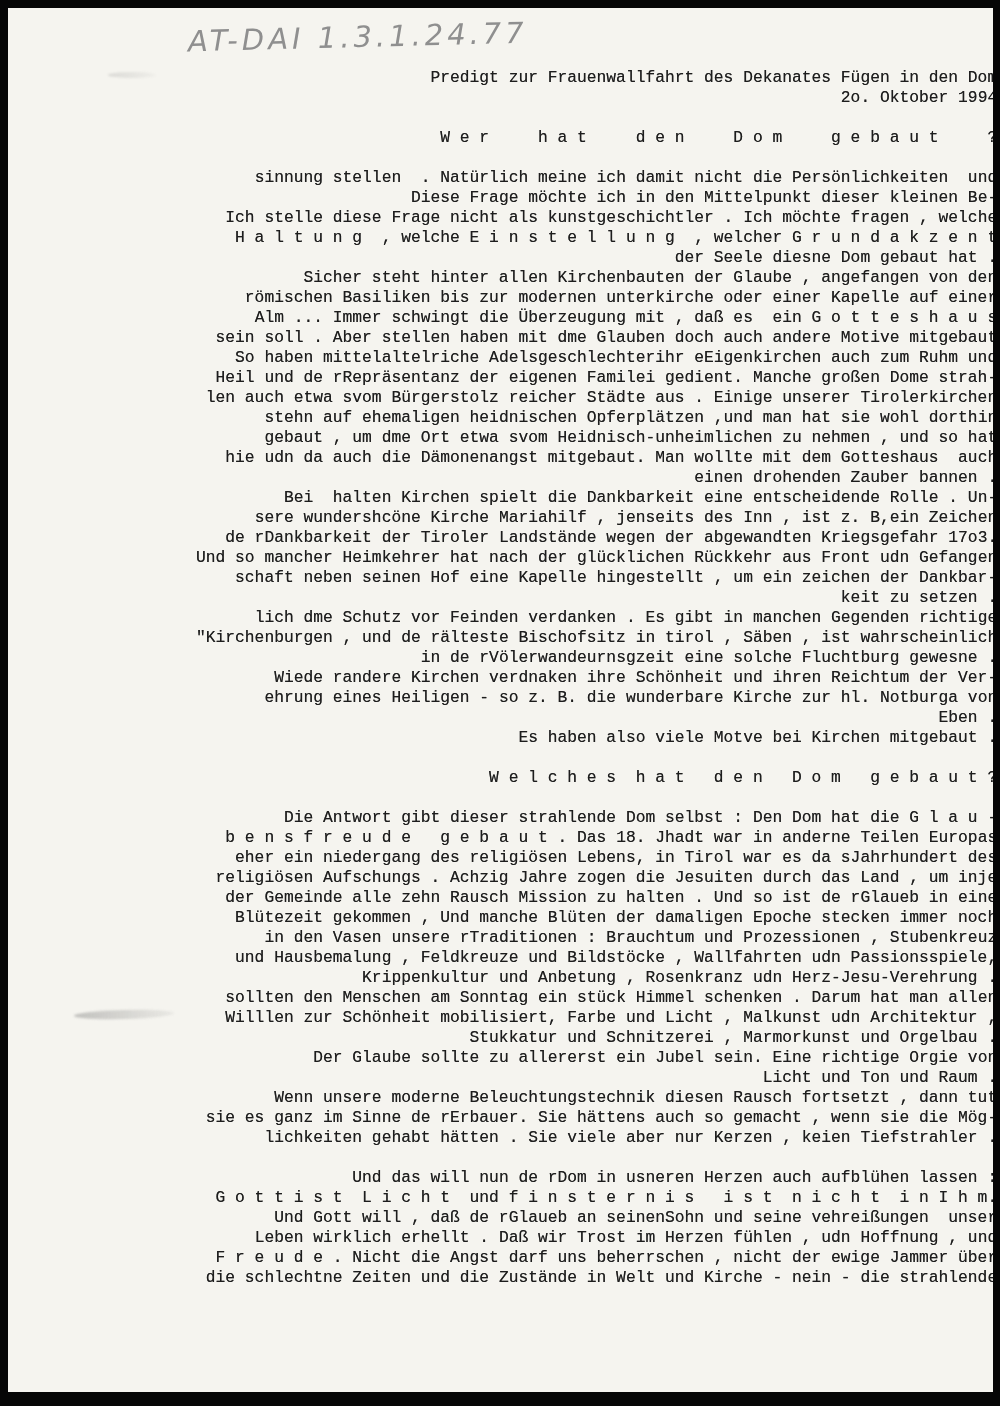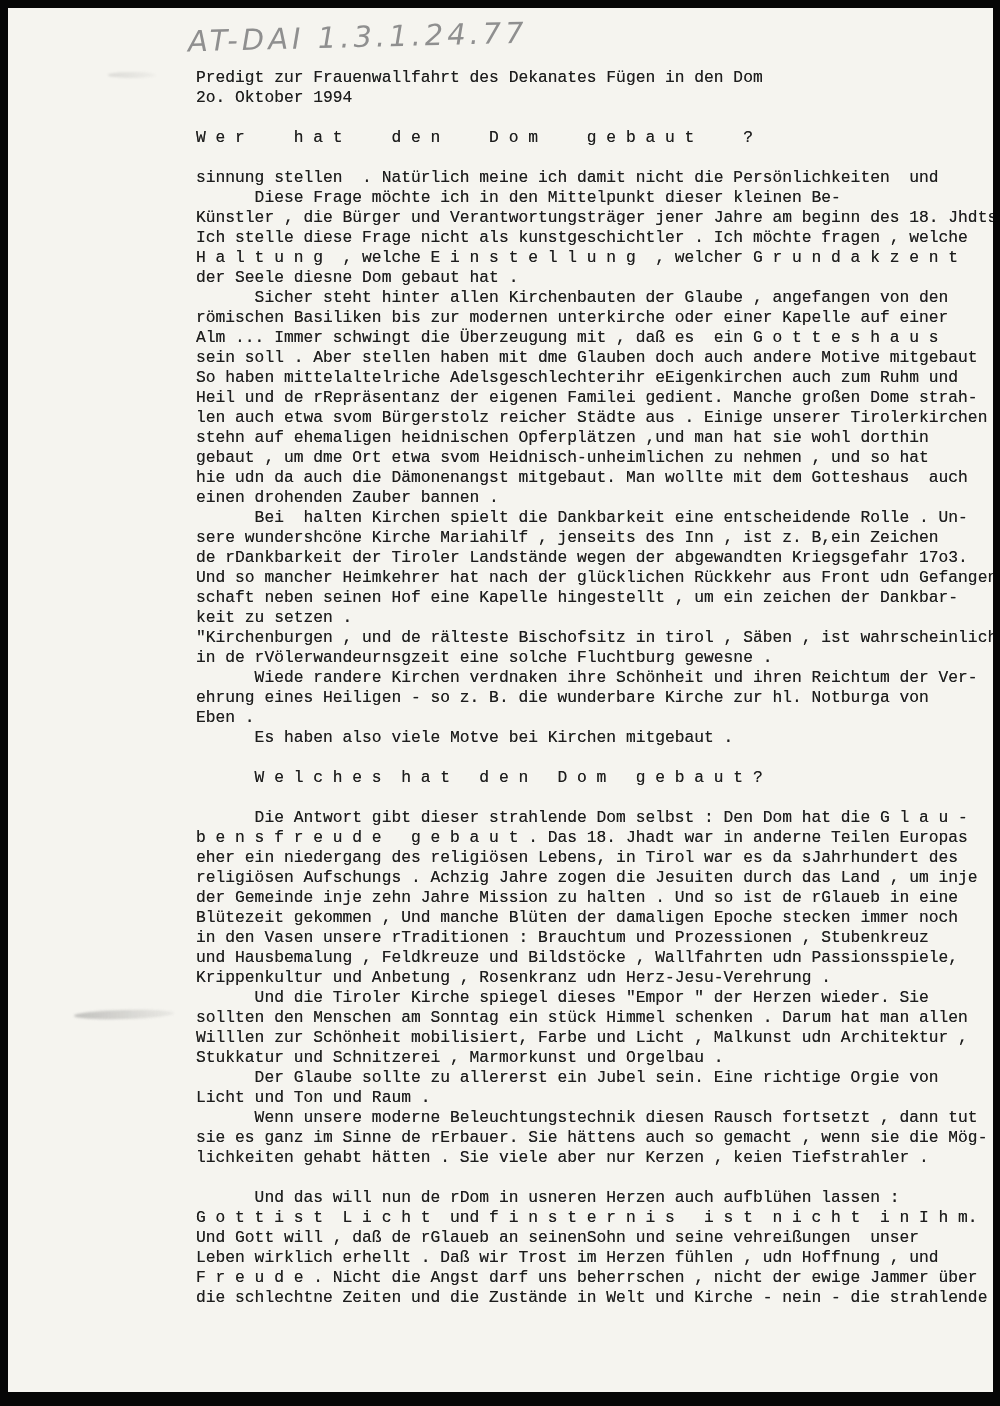--- a/index.html
+++ b/index.html
@@ -25,20 +25,21 @@
     transform:rotate(-1.5deg);
     white-space:pre;
   }
   .typetext{
     position:absolute;left:188px;top:60px;
     font-family:"Liberation Mono", monospace;
     font-size:16.3px;
     line-height:20px;
     color:#1d1d1d;
     text-shadow:0 0 0.5px rgba(20,20,20,0.65);
+    text-align:right;
   }
   .line{
     white-space:pre;
     height:20px;
   }
   .smudge{
     position:absolute;
     background:linear-gradient(90deg, rgba(110,110,110,0.38), rgba(150,150,150,0.12));
     border-radius:50%;
     filter:blur(1px);
@@ -53,60 +54,59 @@
   <div class="smudge smudge-b"></div>
   <div class="annotation">AT-DAI 1.3.1.24.77</div>
   <div class="typetext">
       <div class="line">Predigt zur Frauenwallfahrt des Dekanates Fügen in den Dom</div>
       <div class="line">2o. Oktober 1994</div>
       <div class="line"> </div>
       <div class="line">W e r     h a t     d e n     D o m     g e b a u t     ?</div>
       <div class="line"> </div>
       <div class="line">sinnung stellen  . Natürlich meine ich damit nicht die Persönlichkeiten  und</div>
       <div class="line">      Diese Frage möchte ich in den Mittelpunkt dieser kleinen Be-</div>
-      <div class="line">Künstler , die Bürger und Verantwortungsträger jener Jahre am beginn des 18. Jhdts</div>
       <div class="line">Ich stelle diese Frage nicht als kunstgeschichtler . Ich möchte fragen , welche</div>
       <div class="line">H a l t u n g  , welche E i n s t e l l u n g  , welcher G r u n d a k z e n t</div>
       <div class="line">der Seele diesne Dom gebaut hat .</div>
       <div class="line">      Sicher steht hinter allen Kirchenbauten der Glaube , angefangen von den</div>
       <div class="line">römischen Basiliken bis zur modernen unterkirche oder einer Kapelle auf einer</div>
       <div class="line">Alm ... Immer schwingt die Überzeugung mit , daß es  ein G o t t e s h a u s</div>
       <div class="line">sein soll . Aber stellen haben mit dme Glauben doch auch andere Motive mitgebaut</div>
       <div class="line">So haben mittelaltelriche Adelsgeschlechterihr eEigenkirchen auch zum Ruhm und</div>
       <div class="line">Heil und de rRepräsentanz der eigenen Familei gedient. Manche großen Dome strah-</div>
       <div class="line">len auch etwa svom Bürgerstolz reicher Städte aus . Einige unserer Tirolerkirchen</div>
       <div class="line">stehn auf ehemaligen heidnischen Opferplätzen ,und man hat sie wohl dorthin</div>
       <div class="line">gebaut , um dme Ort etwa svom Heidnisch-unheimlichen zu nehmen , und so hat</div>
       <div class="line">hie udn da auch die Dämonenangst mitgebaut. Man wollte mit dem Gotteshaus  auch</div>
       <div class="line">einen drohenden Zauber bannen .</div>
       <div class="line">      Bei  halten Kirchen spielt die Dankbarkeit eine entscheidende Rolle . Un-</div>
       <div class="line">sere wundershcöne Kirche Mariahilf , jenseits des Inn , ist z. B,ein Zeichen</div>
       <div class="line">de rDankbarkeit der Tiroler Landstände wegen der abgewandten Kriegsgefahr 17o3.</div>
       <div class="line">Und so mancher Heimkehrer hat nach der glücklichen Rückkehr aus Front udn Gefangen</div>
       <div class="line">schaft neben seinen Hof eine Kapelle hingestellt , um ein zeichen der Dankbar-</div>
       <div class="line">keit zu setzen .</div>
+      <div class="line">lich dme Schutz vor Feinden verdanken . Es gibt in manchen Gegenden richtige</div>
       <div class="line">"Kirchenburgen , und de rälteste Bischofsitz in tirol , Säben , ist wahrscheinlich</div>
       <div class="line">in de rVölerwandeurnsgzeit eine solche Fluchtburg gewesne .</div>
       <div class="line">      Wiede randere Kirchen verdnaken ihre Schönheit und ihren Reichtum der Ver-</div>
       <div class="line">ehrung eines Heiligen - so z. B. die wunderbare Kirche zur hl. Notburga von</div>
       <div class="line">Eben .</div>
       <div class="line">      Es haben also viele Motve bei Kirchen mitgebaut .</div>
       <div class="line"> </div>
       <div class="line">      W e l c h e s  h a t   d e n   D o m   g e b a u t ?</div>
       <div class="line"> </div>
       <div class="line">      Die Antwort gibt dieser strahlende Dom selbst : Den Dom hat die G l a u -</div>
       <div class="line">b e n s f r e u d e   g e b a u t . Das 18. Jhadt war in anderne Teilen Europas</div>
       <div class="line">eher ein niedergang des religiösen Lebens, in Tirol war es da sJahrhundert des</div>
       <div class="line">religiösen Aufschungs . Achzig Jahre zogen die Jesuiten durch das Land , um inje</div>
-      <div class="line">der Gemeinde inje zehn Jahre Mission zu halten . Und so ist de rGlaueb in eine</div>
+      <div class="line">der Gemeinde alle zehn Rausch Mission zu halten . Und so ist de rGlaueb in eine</div>
       <div class="line">Blütezeit gekommen , Und manche Blüten der damaligen Epoche stecken immer noch</div>
       <div class="line">in den Vasen unsere rTraditionen : Brauchtum und Prozessionen , Stubenkreuz</div>
       <div class="line">und Hausbemalung , Feldkreuze und Bildstöcke , Wallfahrten udn Passionsspiele,</div>
       <div class="line">Krippenkultur und Anbetung , Rosenkranz udn Herz-Jesu-Verehrung .</div>
-      <div class="line">      Und die Tiroler Kirche spiegel dieses "Empor " der Herzen wieder. Sie</div>
       <div class="line">sollten den Menschen am Sonntag ein stück Himmel schenken . Darum hat man allen</div>
       <div class="line">Willlen zur Schönheit mobilisiert, Farbe und Licht , Malkunst udn Architektur ,</div>
       <div class="line">Stukkatur und Schnitzerei , Marmorkunst und Orgelbau .</div>
       <div class="line">      Der Glaube sollte zu allererst ein Jubel sein. Eine richtige Orgie von</div>
       <div class="line">Licht und Ton und Raum .</div>
       <div class="line">      Wenn unsere moderne Beleuchtungstechnik diesen Rausch fortsetzt , dann tut</div>
       <div class="line">sie es ganz im Sinne de rErbauer. Sie hättens auch so gemacht , wenn sie die Mög-</div>
       <div class="line">lichkeiten gehabt hätten . Sie viele aber nur Kerzen , keien Tiefstrahler .</div>
       <div class="line"> </div>
       <div class="line">      Und das will nun de rDom in usneren Herzen auch aufblühen lassen :</div>

